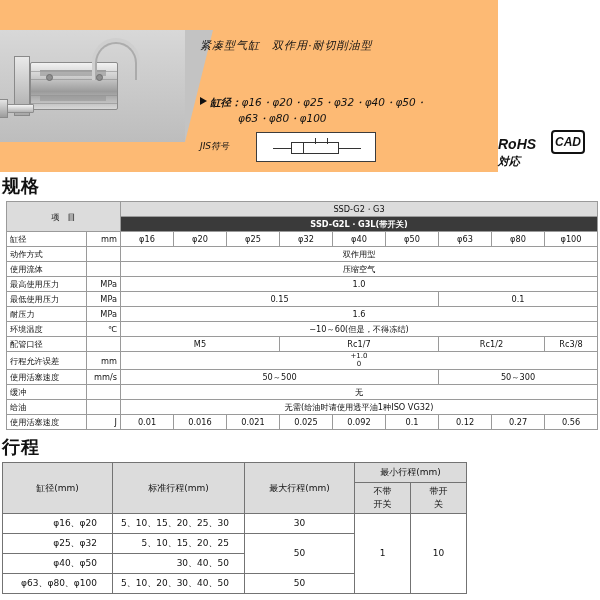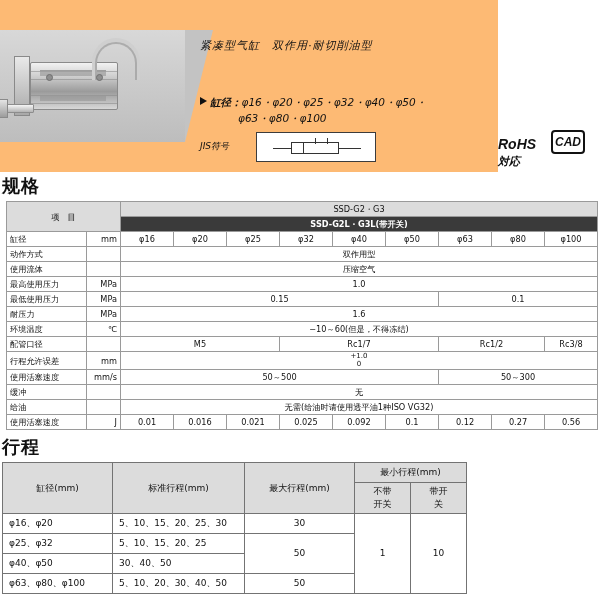--- a/index.html
+++ b/index.html
@@ -257,21 +257,21 @@
   }
   .stroke td, .stroke th{
     border:1px solid #737373;
     padding:2px 15px;
     text-align:center;
     height:20px;
     line-height:13px;
     font-weight:normal;
   }
   .stroke .hdr{ background:#dcdcdc; }
-  .stroke .left{ text-align:left; padding-left:6px; }
+  .stroke .left{ text-align:right; padding-left:6px; }
 </style>
 </head>
 <body>
 
 <div class="banner">
   <div class="banner-gray"></div>
 
   <div class="cyl-cap"></div>
   <div class="cyl-body">
     <div class="ridge" style="top:8px"></div>

